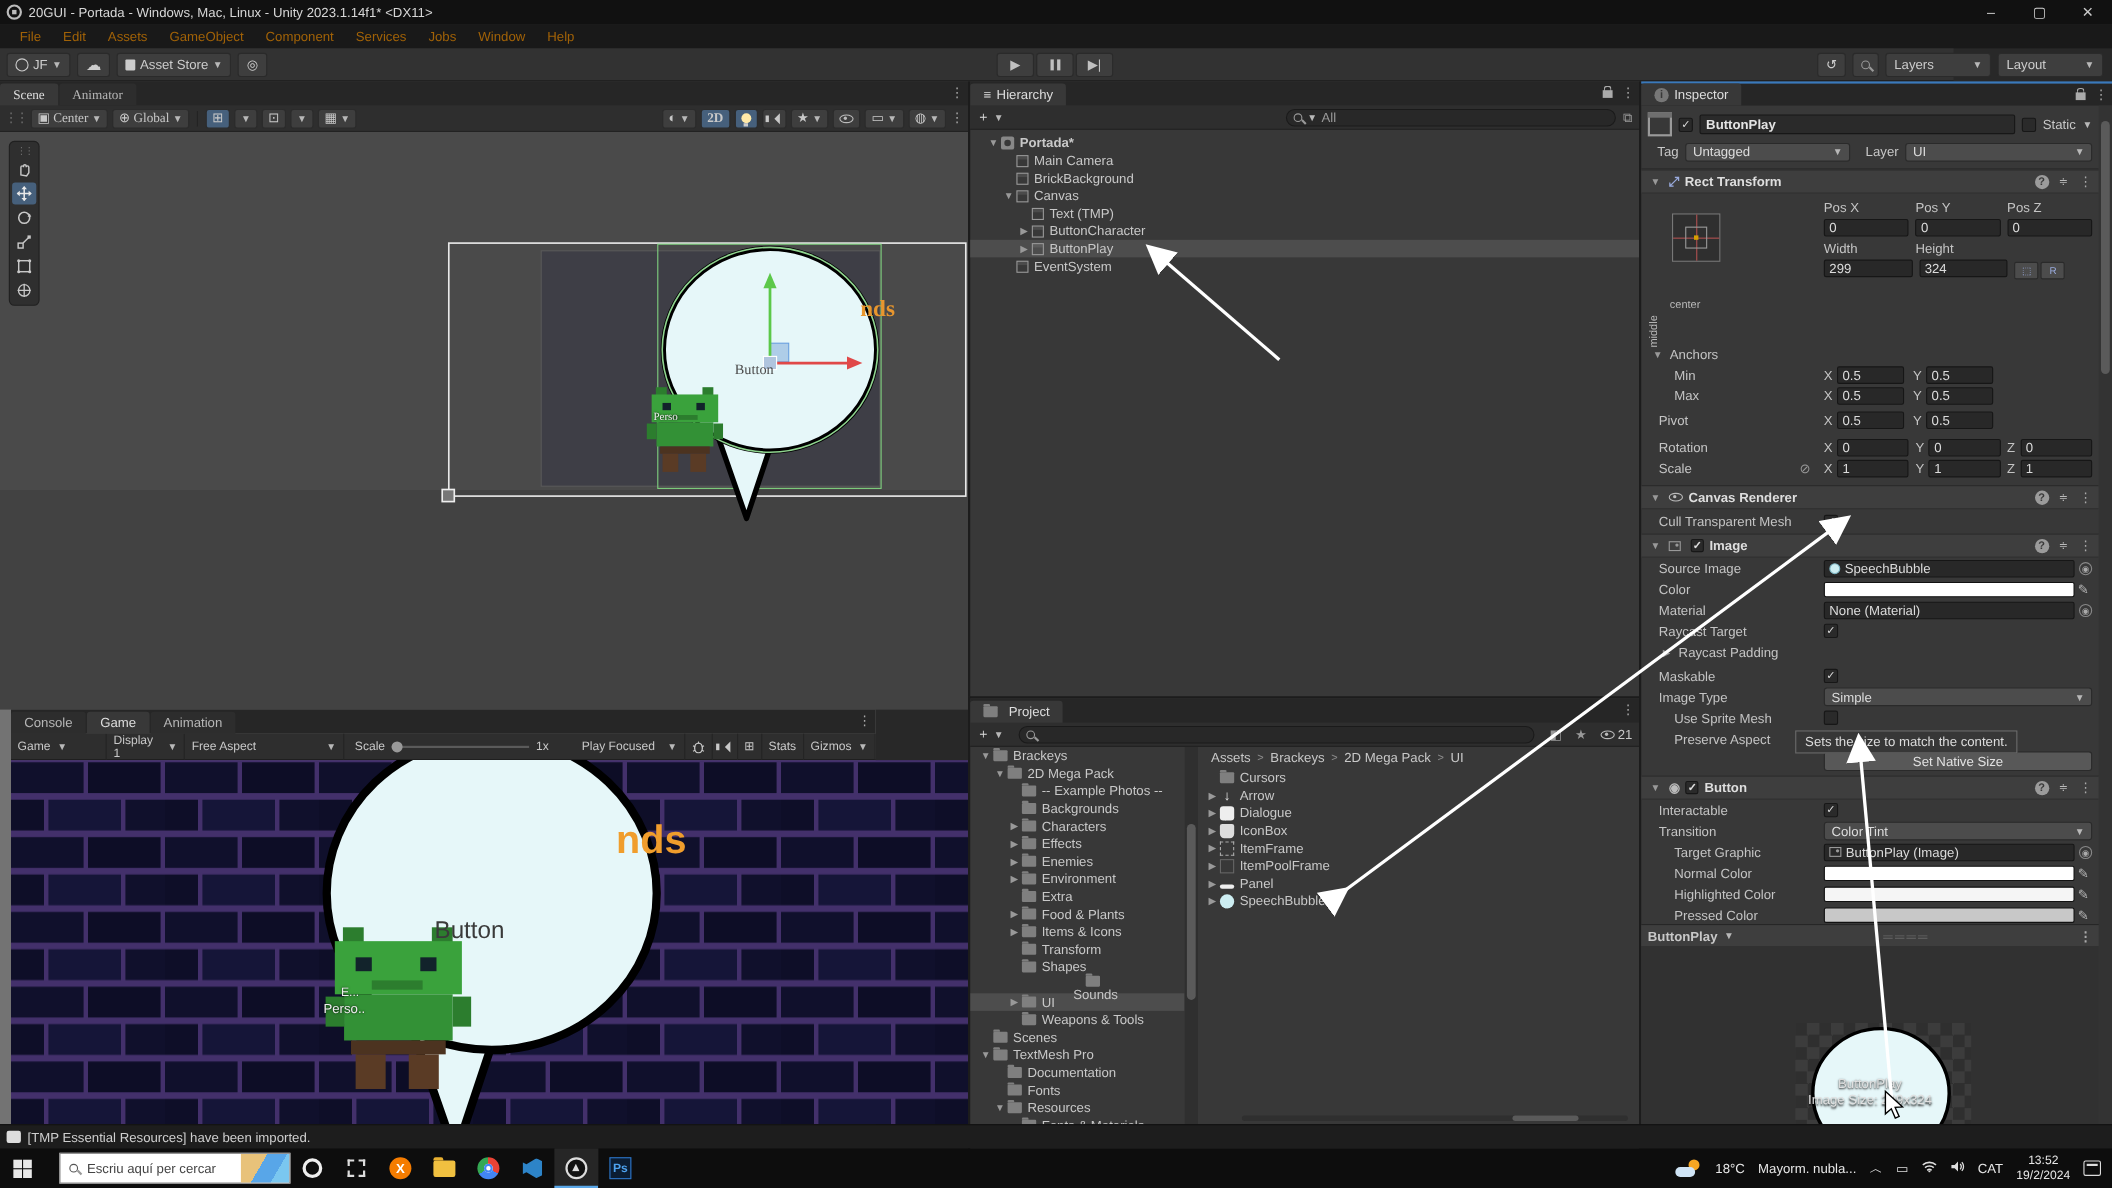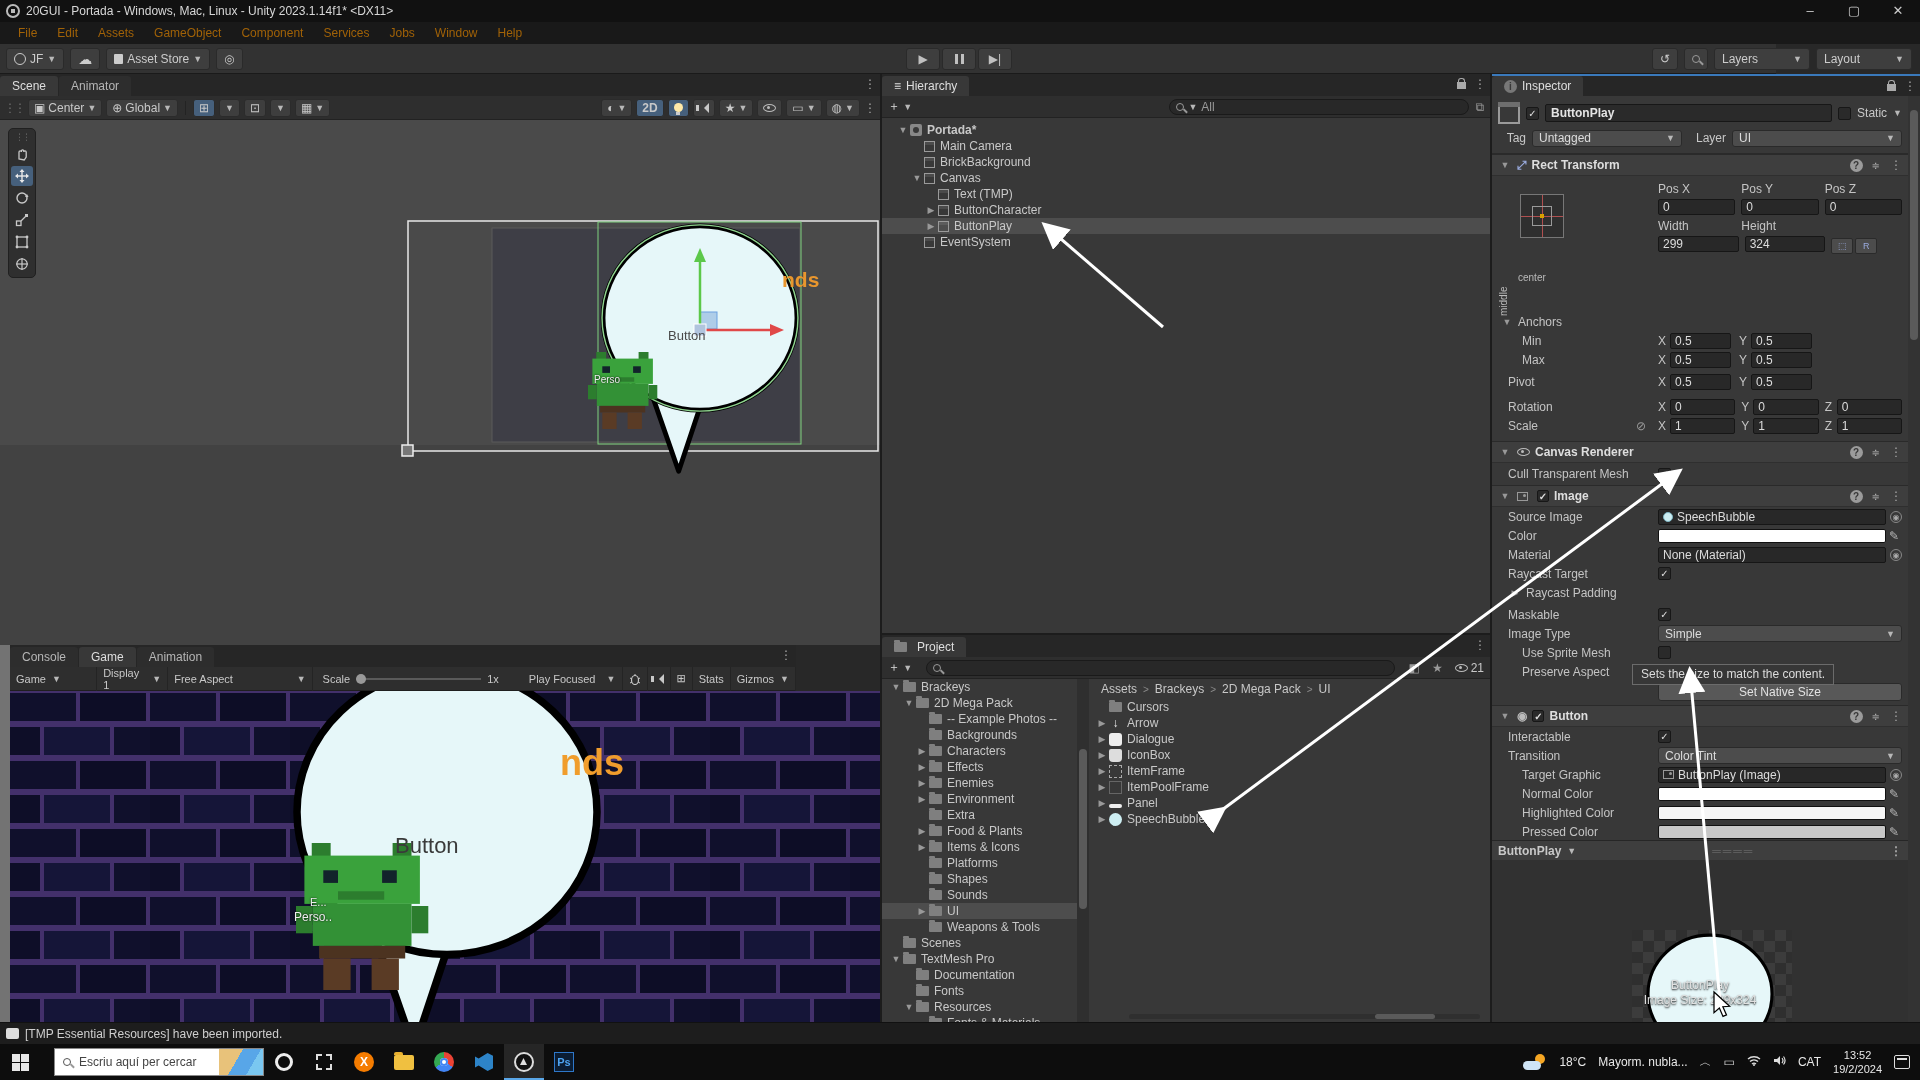--- a/index.html
+++ b/index.html
@@ -37,21 +37,21 @@
   .tab { height:20px; line-height:20px; padding:0 12px; background:#2d2d2d; color:#b6b6b6;
     margin-right:1px; border-radius:3px 3px 0 0; display:flex; align-items:center; gap:5px;}
   .tab.active { background:#383838; color:#dedede; }
   .strip-icons{ position:absolute; right:4px; top:3px; display:flex; gap:8px; color:#aaa;}
   .kebab{ color:#aaa; }
   .icon-lock{ width:9px; height:7px; background:#aaa; position:relative; margin-top:5px;}
   .icon-lock::before{content:"";position:absolute;left:1px;top:-4px;width:5px;height:4px;
     border:1.5px solid #aaa;border-bottom:none;border-radius:3px 3px 0 0;}
 
   
-  #scene-panel{ left:0; top:74px; width:880px; height:571px; background:#383838;}
+  #scene-panel{ left:0; top:74px; width:880px; height:571px; background:#383838;font-family:Liberation Serif, serif;}
   .viewbar{ height:24px; background:#2e2e2e; border-bottom:1px solid #222; display:flex;
     align-items:center; padding:0 4px; gap:4px;}
   .vb-btn{ height:18px; background:#3e3e3e; border:1px solid #2b2b2b; border-radius:3px;
     display:inline-flex; align-items:center; padding:0 5px; gap:3px; color:#c8c8c8;}
   .vb-btn.blue{ background:#46607c; }
   .vb-sep{ width:1px; height:14px; background:#232323; margin:0 3px;}
   .grip{ color:#6f6f6f; letter-spacing:-2px; }
   #scene-view{ position:relative; width:880px; height:525px; overflow:hidden;
     background:linear-gradient(#4a4a4a 0 62%, #424242 62% 100%); }
   #tool-overlay{ position:absolute; left:8px; top:8px; width:28px; background:#2d2d2dee;
@@ -671,28 +671,28 @@
             <span>Food &amp; Plants</span>
           </div>
           <div class="trow" style="padding-left: 33px;">
             <span class="tw-arrow">▶</span>
             <span class="icon-folder"></span>
             <span>Items &amp; Icons</span>
           </div>
           <div class="trow" style="padding-left: 33px;">
             <span class="tw-arrow"></span>
             <span class="icon-folder"></span>
-            <span>Platforms</span>
+            <span>Transform</span>
           </div>
           <div class="trow" style="padding-left: 33px;">
             <span class="tw-arrow"></span>
             <span class="icon-folder"></span>
             <span>Shapes</span>
           </div>
-          <div class="trow" style="padding-left: 33px;">
+          <div class="trow" style="padding-left: 33px; flex-direction: column;">
             <span class="tw-arrow"></span>
             <span class="icon-folder"></span>
             <span>Sounds</span>
           </div>
           <div class="trow sel" style="padding-left: 33px;">
             <span class="tw-arrow">▶</span>
             <span class="icon-folder"></span>
             <span>UI</span>
           </div>
           <div class="trow" style="padding-left: 33px;">

